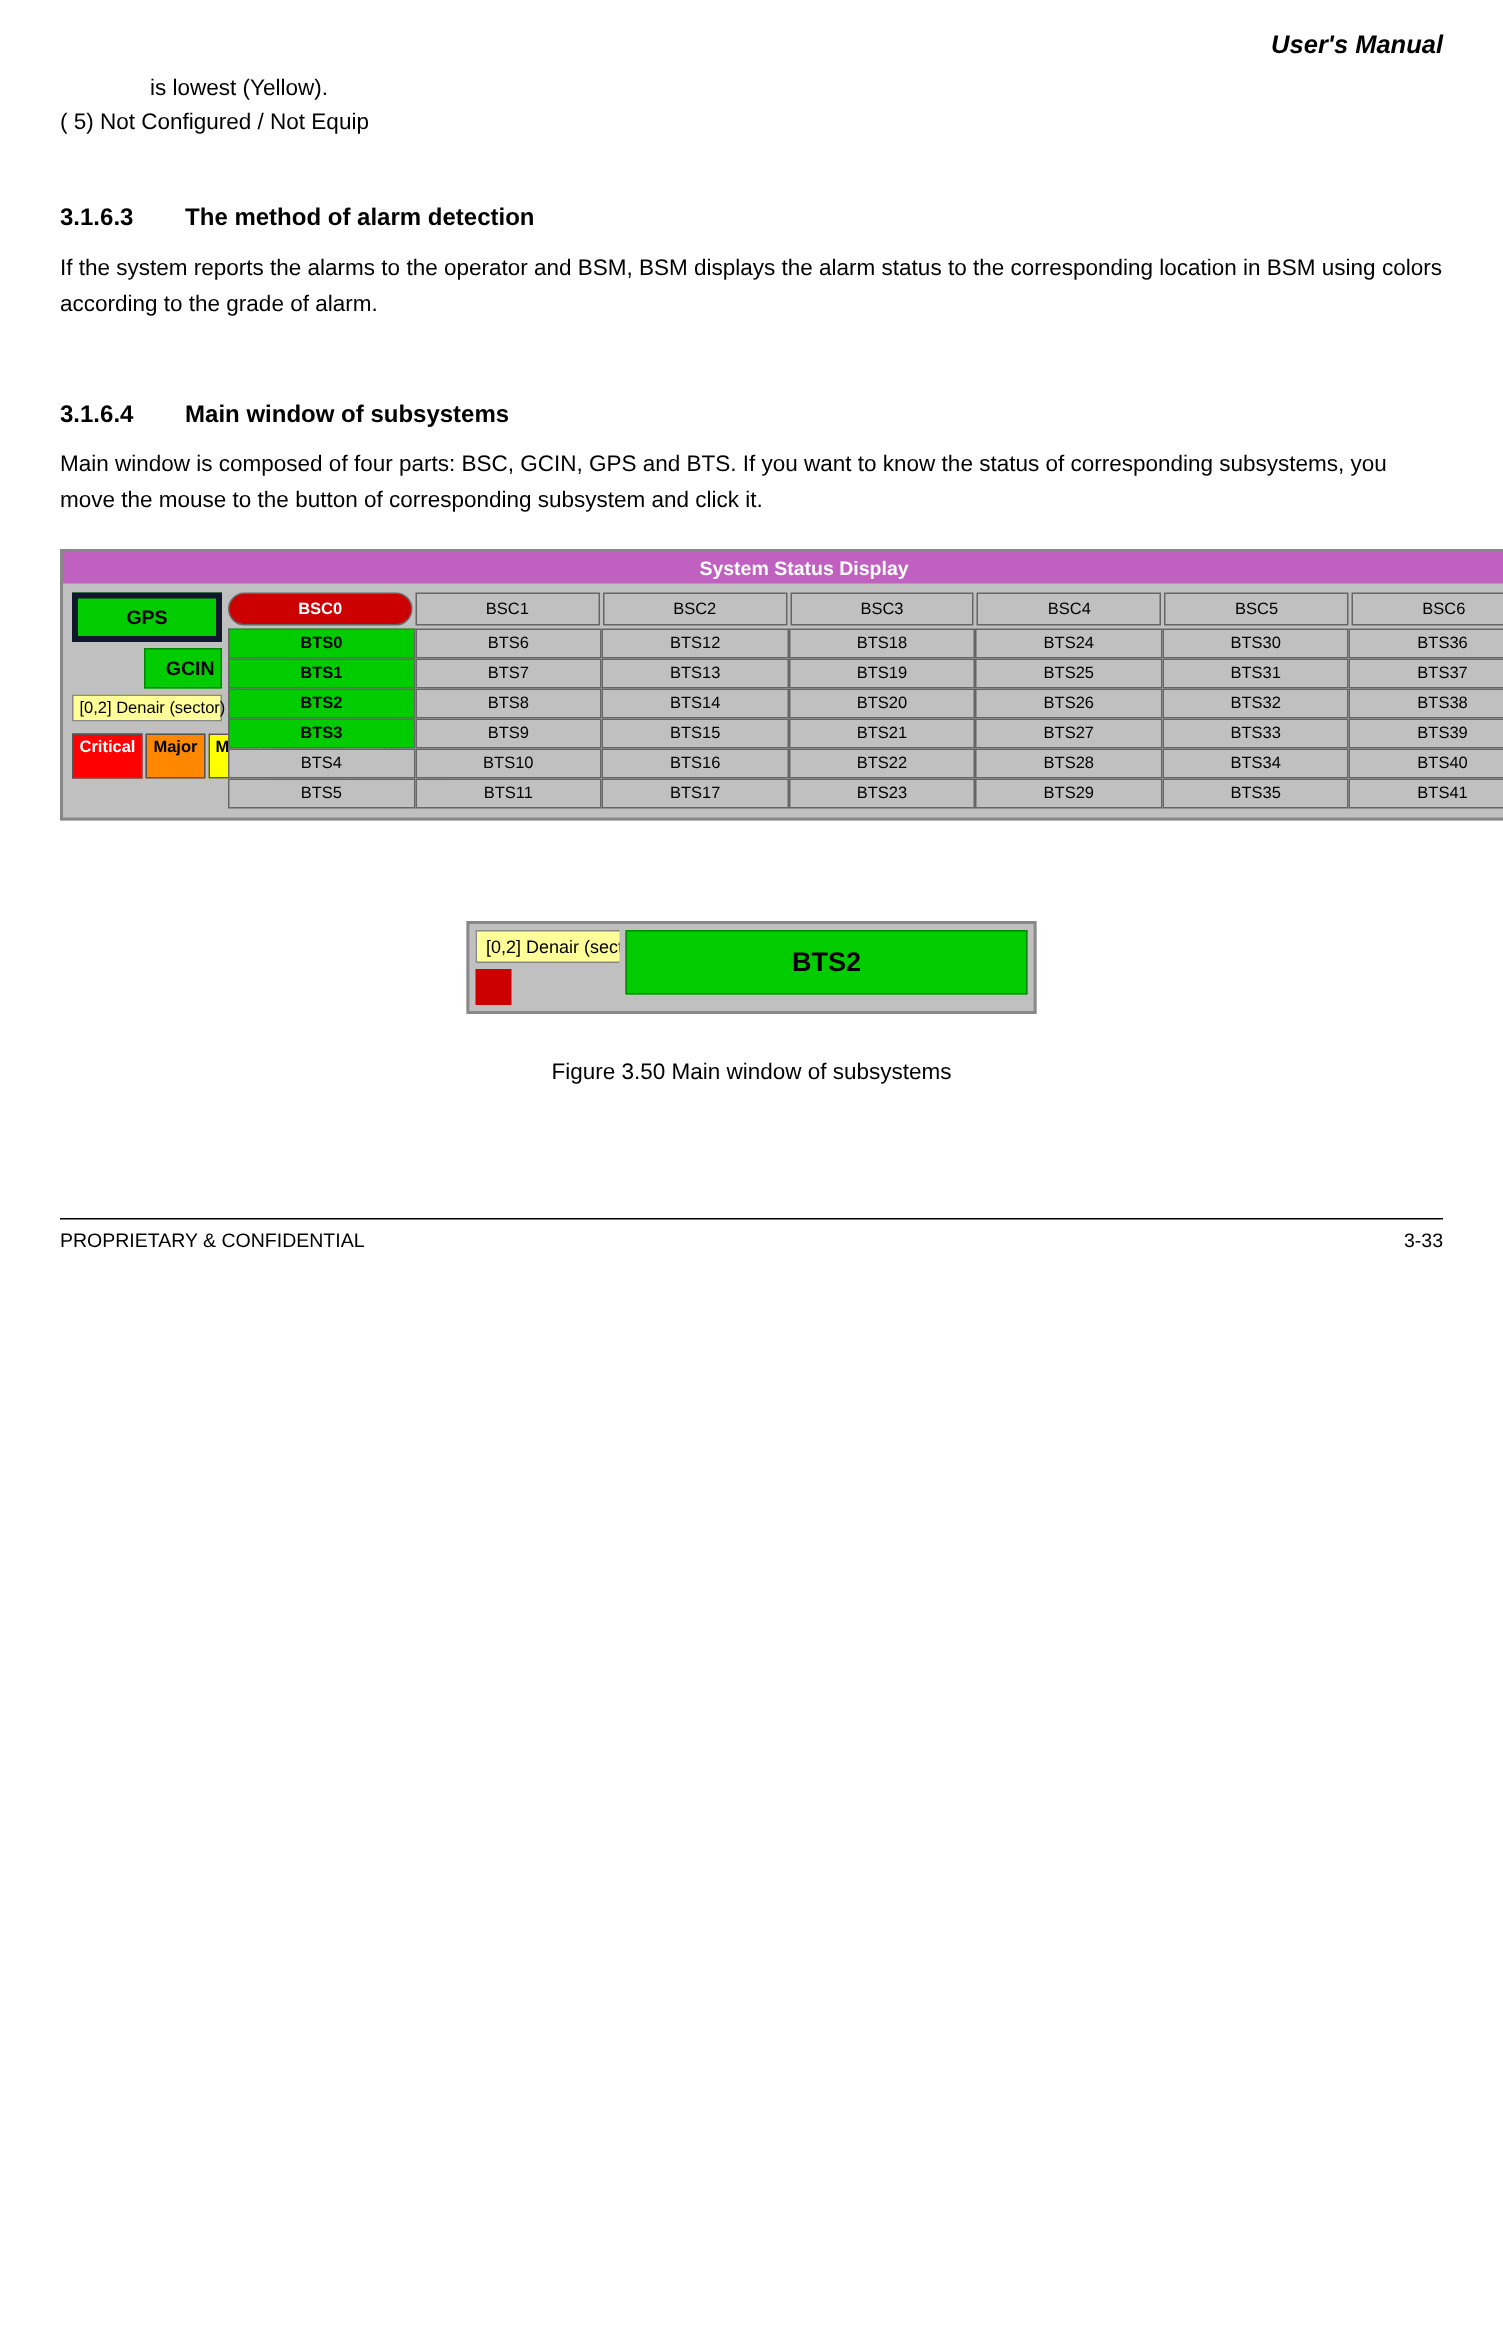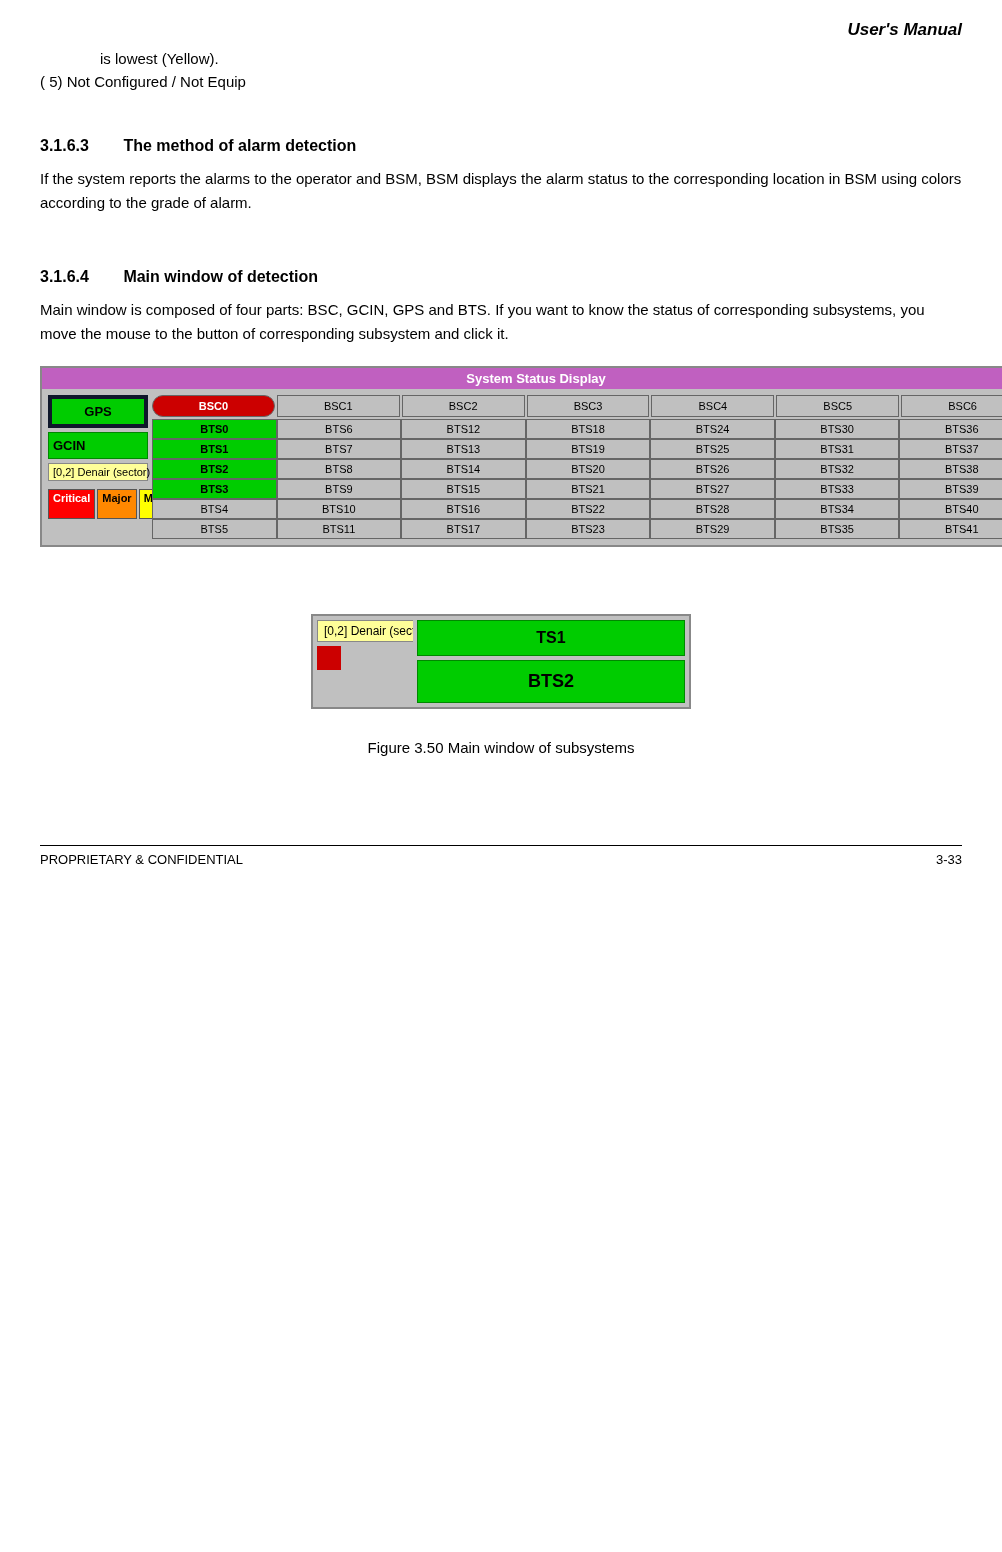--- a/index.html
+++ b/index.html
@@ -79,25 +79,26 @@
       text-align: center;
       padding: 5px 4px;
       font-size: 13px;
       border: 4px solid #0f172a;
       cursor: pointer;
     }
     .gcin-btn {
       background: #00cc00;
       color: #000;
       font-weight: bold;
-      text-align: left;
+      text-align: right;
       padding: 5px 4px;
       font-size: 13px;
       border: 1px solid #008800;
       cursor: pointer;
+      margin-left: 48px;
     }
     .tooltip-box {
       background: #ffff99;
       border: 1px solid #888;
       padding: 2px 4px;
       font-size: 11px;
       white-space: nowrap;
     }
     .legend-panel {
       display: flex;
@@ -263,21 +264,21 @@
   <span>The method of alarm detection</span>
 </div>
 
 <div class="body-para">If the system reports the alarms to the operator and BSM, BSM displays the alarm status to the corresponding location in BSM using colors according to the grade of alarm.</div>
 
 <br>
 
 
 <div class="section-heading">
   <span class="section-num">3.1.6.4</span>
-  <span>Main window of detection</span>
+  <span>Main window of subsystems</span>
 </div>
 
 <div class="body-para">Main window is composed of four parts: BSC, GCIN, GPS and BTS. If you want to know the status of corresponding subsystems, you move the mouse to the button of corresponding subsystem and click it.</div>
 
 
 <div class="system-window">
   <div class="window-titlebar">System Status Display</div>
   <div class="window-body">
 
     <div class="left-panel">
@@ -364,21 +365,20 @@
 
 
 <div style="display:flex; justify-content:center; margin: 10px 0;">
   <div class="zoom-area">
     <div class="zoom-inner">
       <div class="zoom-left">
         <div class="zoom-tooltip">[0,2] Denair (sector)</div>
         <div class="zoom-red-sq"></div>
       </div>
       <div class="zoom-right">
-        <div class="zoom-ts1">TS1</div>
         <div class="zoom-bts2">BTS2</div>
       </div>
     </div>
   </div>
 </div>
 
 
 <div class="figure-caption">Figure 3.50 Main window of subsystems</div>
 
 <br><br>

